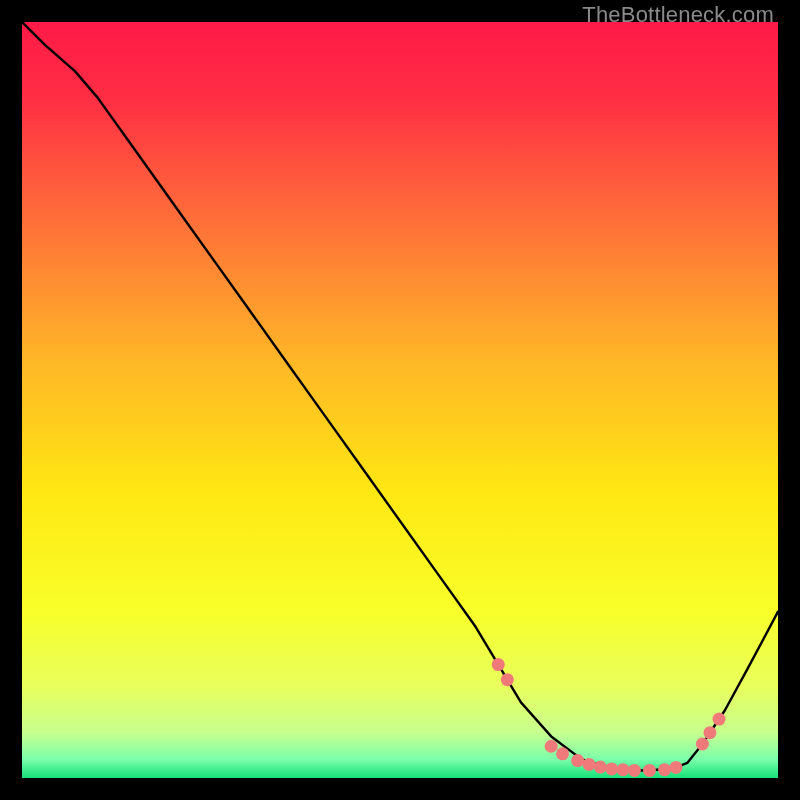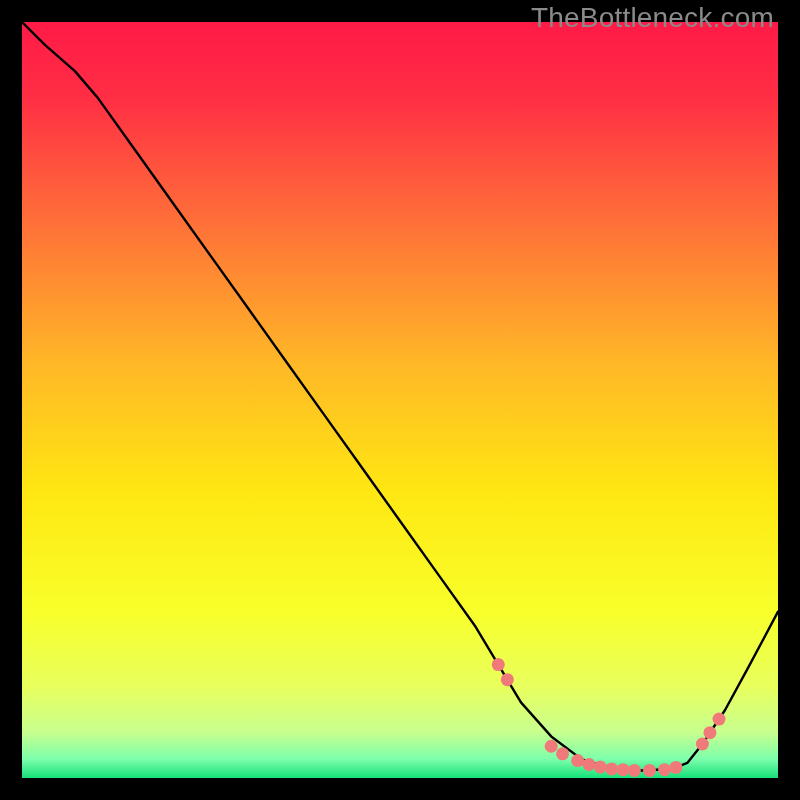--- a/index.html
+++ b/index.html
@@ -24,21 +24,21 @@
     left: 0;
     top: 0;
     width: 756px;
     height: 756px;
   }
   .watermark {
     position: absolute;
     top: 2px;
     right: 26px;
     color: #8a8a8a;
-    font-size: 28px;
+    font-size: 22px;
     font-weight: 400;
     letter-spacing: 0.2px;
     user-select: none;
   }
 </style>
 </head>
 <body>
 
 <div class="frame">
   <svg class="plot" viewBox="0 0 756 756" preserveAspectRatio="none">

